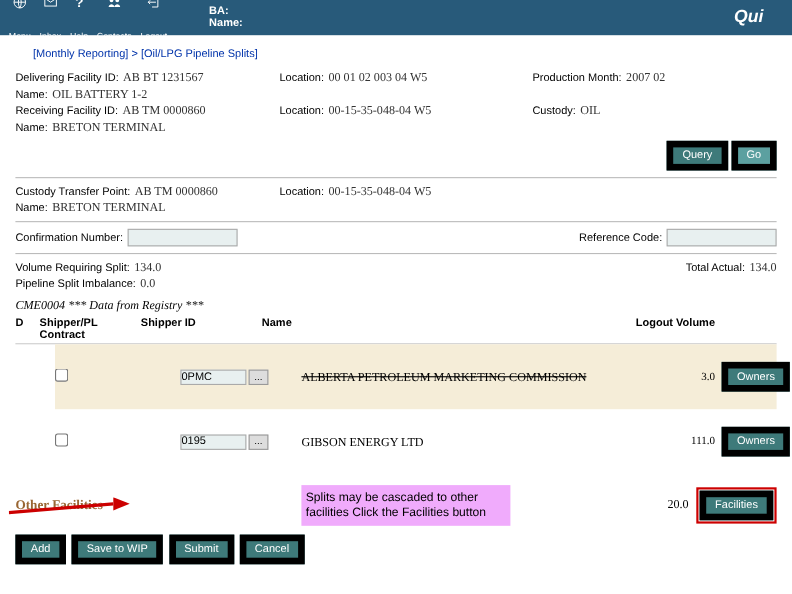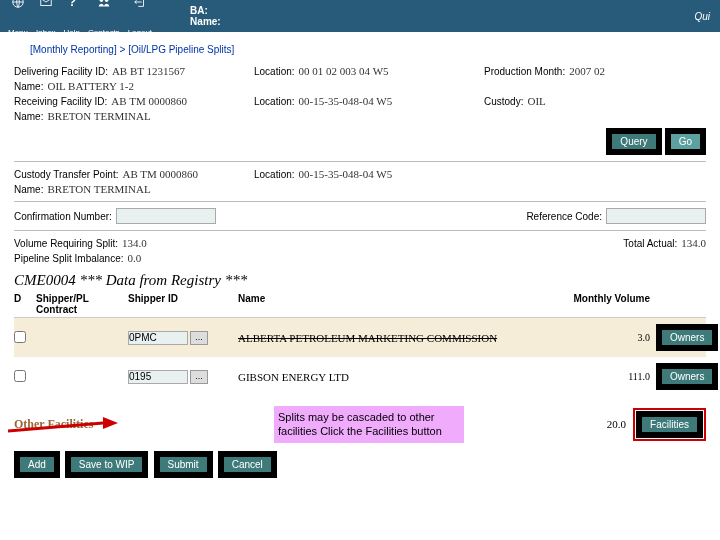--- a/index.html
+++ b/index.html
@@ -2,21 +2,21 @@
 <html><head>
 <meta charset="utf-8">
 <style>
 * { box-sizing: border-box; margin: 0; padding: 0; }
 body { font-family: Arial, sans-serif; font-size: 11px; background: #fff; width: 720px; height: 540px; overflow: hidden; position: relative; }
 .topbar { background: #285a7a; height: 32px; display: flex; align-items: center; padding: 0 8px; color: #fff; font-size: 9px; position: relative; }
 .topbar-item { display: flex; flex-direction: column; align-items: center; margin-right: 8px; cursor: pointer; }
 .topbar-item svg { width: 14px; height: 14px; }
 .topbar-item span { font-size: 8px; margin-top: 19px; }
 .ba-section { margin-left: 30px; color: #fff; font-size: 10px; font-weight: bold; }
-.qui { position: absolute; right: 10px; font-size: 10px; font-weight: normal; font-style: italic; }
+.qui { position: absolute; right: 26px; font-size: 16px; font-weight: bold; font-style: italic; }
 .content { padding: 8px 14px; }
 .breadcrumb { color: #0033aa; font-size: 10px; margin: 4px 0 10px; padding-left: 16px; }
 .breadcrumb a { color: #0033aa; text-decoration: none; }
 h2 { font-size: 15px; font-weight: bold; margin: 8px 0 14px; }
 .row { display: flex; margin: 3px 0; font-size: 10px; }
 .row .group { display: flex; align-items: center; }
 .row .g1 { flex: 0 0 240px; }
 .row .g2 { flex: 0 0 230px; }
 .row .g3 { flex: 1; text-align: right; }
 .lbl { font-weight: normal; margin-right: 4px; white-space: nowrap; }
@@ -28,30 +28,30 @@
 .input-sm { width: 100px; height: 16px; background: #e8f0f0; border: 1px solid #aaa; }
 .input-tiny { width: 60px; height: 14px; background: #e8f0f0; border: 1px solid #aaa; font-size: 10px; }
 .cb { width: 12px; height: 12px; }
 .table-head { display: flex; font-weight: bold; font-size: 10px; margin-top: 4px; border-bottom: 1px solid #ccc; padding-bottom: 2px; }
 .th-d { width: 22px; }
 .th-sp { width: 92px; }
 .th-id { width: 110px; }
 .th-nm { flex: 1; }
 .th-av { width: 110px; text-align: right; padding-right: 6px; }
 .th-act { width: 50px; }
-.trow { display: flex; align-items: center; font-size: 10px; padding: 6px 0; }
+.trow { display: flex; align-items: center; font-size: 10px; padding: 16px 0; margin-left: 36px; }
 .trow.alt { background: #f5edd8; }
 .trow .c-d { width: 22px; }
 .trow .c-sp { width: 92px; }
 .trow .c-id { width: 110px; display: flex; align-items: center; gap: 2px; }
 .trow .c-nm { flex: 1; font-family: "Times New Roman", serif; font-size: 11px; }
 .trow .c-av { width: 110px; text-align: right; padding-right: 6px; font-family: "Times New Roman", serif; }
 .trow .c-act { width: 50px; }
 .dots { width: 18px; height: 14px; background: #ddd; border: 1px solid #999; font-size: 9px; line-height: 10px; text-align: center; cursor: pointer; }
-.cme { font-style: italic; font-family: "Times New Roman", serif; font-size: 15px; margin-top: 8px; }
+.cme { font-style: italic; font-family: "Times New Roman", serif; font-size: 11px; margin-top: 8px; }
 .other-fac-row { display: flex; align-items: center; margin-top: 10px; }
 .other-fac-lbl { font-weight: bold; color: #996633; font-family: "Times New Roman", serif; font-size: 12px; width: 260px; }
 .callout { background: #f0abfc; padding: 4px; font-family: Arial; font-size: 11px; line-height: 1.3; width: 190px; }
 .arrow-svg { position: absolute; }
 .fac-amount { font-family: "Times New Roman", serif; margin-right: 4px; }
 .fac-btn-wrap { border: 2px solid #c00; padding: 1px; display: inline-block; }
 .bottom-btns { margin-top: 8px; }
 .bottom-btns button { margin-right: 2px; }
 .strike { text-decoration: line-through; }
 .conf-label { display: flex; align-items: center; }
@@ -203,21 +203,21 @@
       </div>
   </div>
 
   <div class="cme">CME0004 *** Data from Registry ***</div>
 
   <div class="table-head">
     <div class="th-d">D</div>
     <div class="th-sp">Shipper/PL Contract</div>
     <div class="th-id">Shipper ID</div>
     <div class="th-nm">Name</div>
-    <div class="th-av">Monthly Volume</div>
+    <div class="th-av">Logout Volume</div>
     <div class="th-act"></div>
   </div>
 
   <div class="trow alt">
     <div class="c-d"><input type="checkbox" class="cb" style=""></div>
     <div class="c-sp"></div>
     <div class="c-id">
         <input class="input-tiny" value="0PMC" style="">
         <div class="dots">...</div>
       </div>

